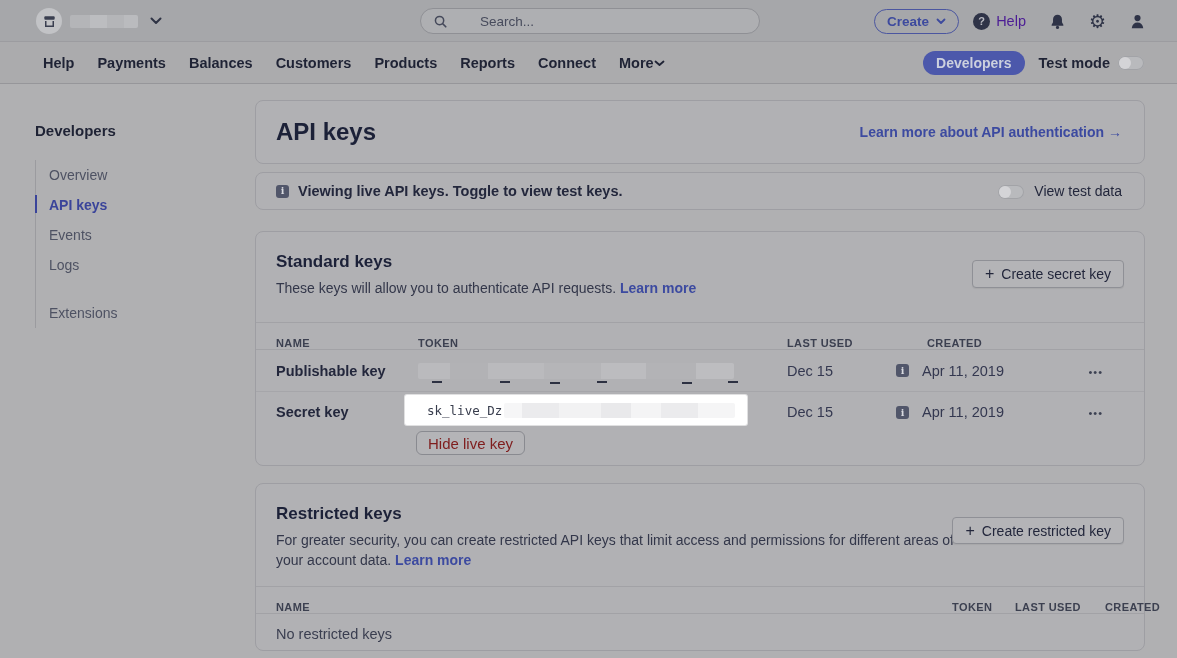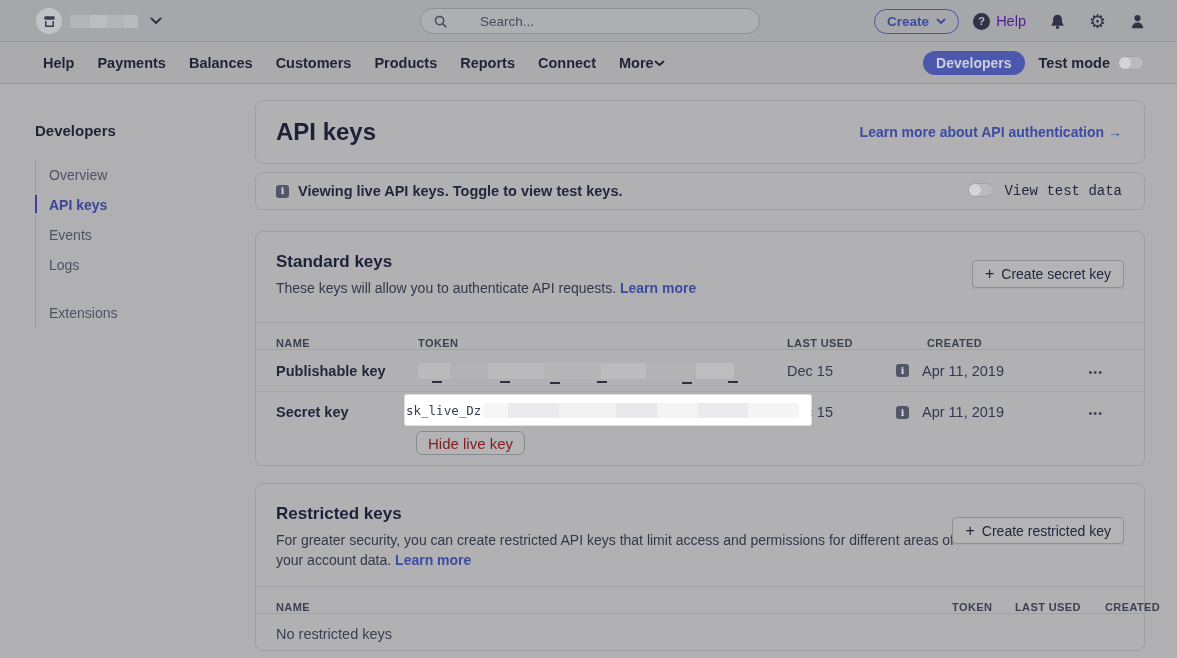--- a/index.html
+++ b/index.html
@@ -113,21 +113,21 @@
   .page-title { font-size:24px; font-weight:700; color:#1c2138; }
   .header-link { font-size:14px; font-weight:700; color:#3c4aa0; cursor:pointer; }
 
   .card-banner { top:172px; height:38px; display:flex; align-items:center; padding:0 22px 0 20px; }
   .info-icon {
     width:13px; height:13px; border-radius:3px; background:#51566a; flex:none;
     color:#d9dae0; font-family:"DejaVu Serif", serif; font-size:9.5px; font-weight:700;
     display:flex; align-items:center; justify-content:center; line-height:1;
   }
   .banner-text { margin-left:9px; font-size:14.5px; font-weight:700; color:#23273c; }
-  .banner-right { margin-left:auto; display:flex; align-items:flex-start;font-family:Liberation Mono, monospace; }
+  .banner-right { margin-left:auto; display:flex; align-items:flex-end; }
   .banner-right .toggle { margin-left:0; margin-right:10px; }
   .banner-toggle-label { font-size:14px; color:#23273c; }
 
   .card-standard { top:231px; height:235px; }
   .card-restricted { top:483px; height:168px; }
   .section-head { padding:20px 20px 0 20px; position:relative; }
   .section-title { font-size:17px; font-weight:700; color:#1c2138; }
   .section-desc { margin-top:6px; font-size:14px; color:#33374a; max-width:690px; line-height:20px; }
   .learn-more { color:#3c4aa0; font-weight:600; cursor:pointer; }
   .section-btn {
@@ -168,23 +168,23 @@
     width:316px; height:16px; border-radius:2px; position:relative;
     background:linear-gradient(90deg,#bababd 0 10%,#b2b2b5 10% 22%,#bababd 22% 40%,#b5b5b8 40% 58%,#bcbcbf 58% 72%,#b3b3b6 72% 88%,#bdbdc0 88%);
   }
   .token-blur::after {
     content:""; position:absolute; left:14px; bottom:-4px; width:10px; height:2px; background:#2d3142;
     box-shadow: 68px 0 0 #2d3142, 118px 1px 0 #2d3142, 165px 0 0 #2d3142, 250px 1px 0 #2d3142, 296px 0 0 #2d3142;
   }
 
   
   .secret-box {
-    position:absolute; left:-13px; top:3px; width:406px; height:30px;
+    position:absolute; left:-13px; top:3px; width:342px; height:30px;
     background:#ffffff; border-radius:2px; display:flex; align-items:center;
-    padding-left:1px; box-shadow:0 0 0 1px rgba(255,255,255,0.6);
+    padding-left:22px; box-shadow:0 0 0 1px rgba(255,255,255,0.6);
   }
   .secret-prefix {
     font-family:"DejaVu Sans Mono", monospace; font-size:12.5px; color:#383d4d; white-space:nowrap;
   }
   .secret-blur {
     flex:1; height:15px; margin:0 12px 0 2px; border-radius:2px;
     background:linear-gradient(90deg,#f6f6f7 0 8%,#ebebed 8% 24%,#f2f2f3 24% 42%,#e9e9eb 42% 55%,#f4f4f5 55% 68%,#ebebed 68% 84%,#f5f5f6 84%);
   }
   .hide-key-btn {
     position:absolute; left:-2px; top:39px; height:24px; padding:0 11px;

